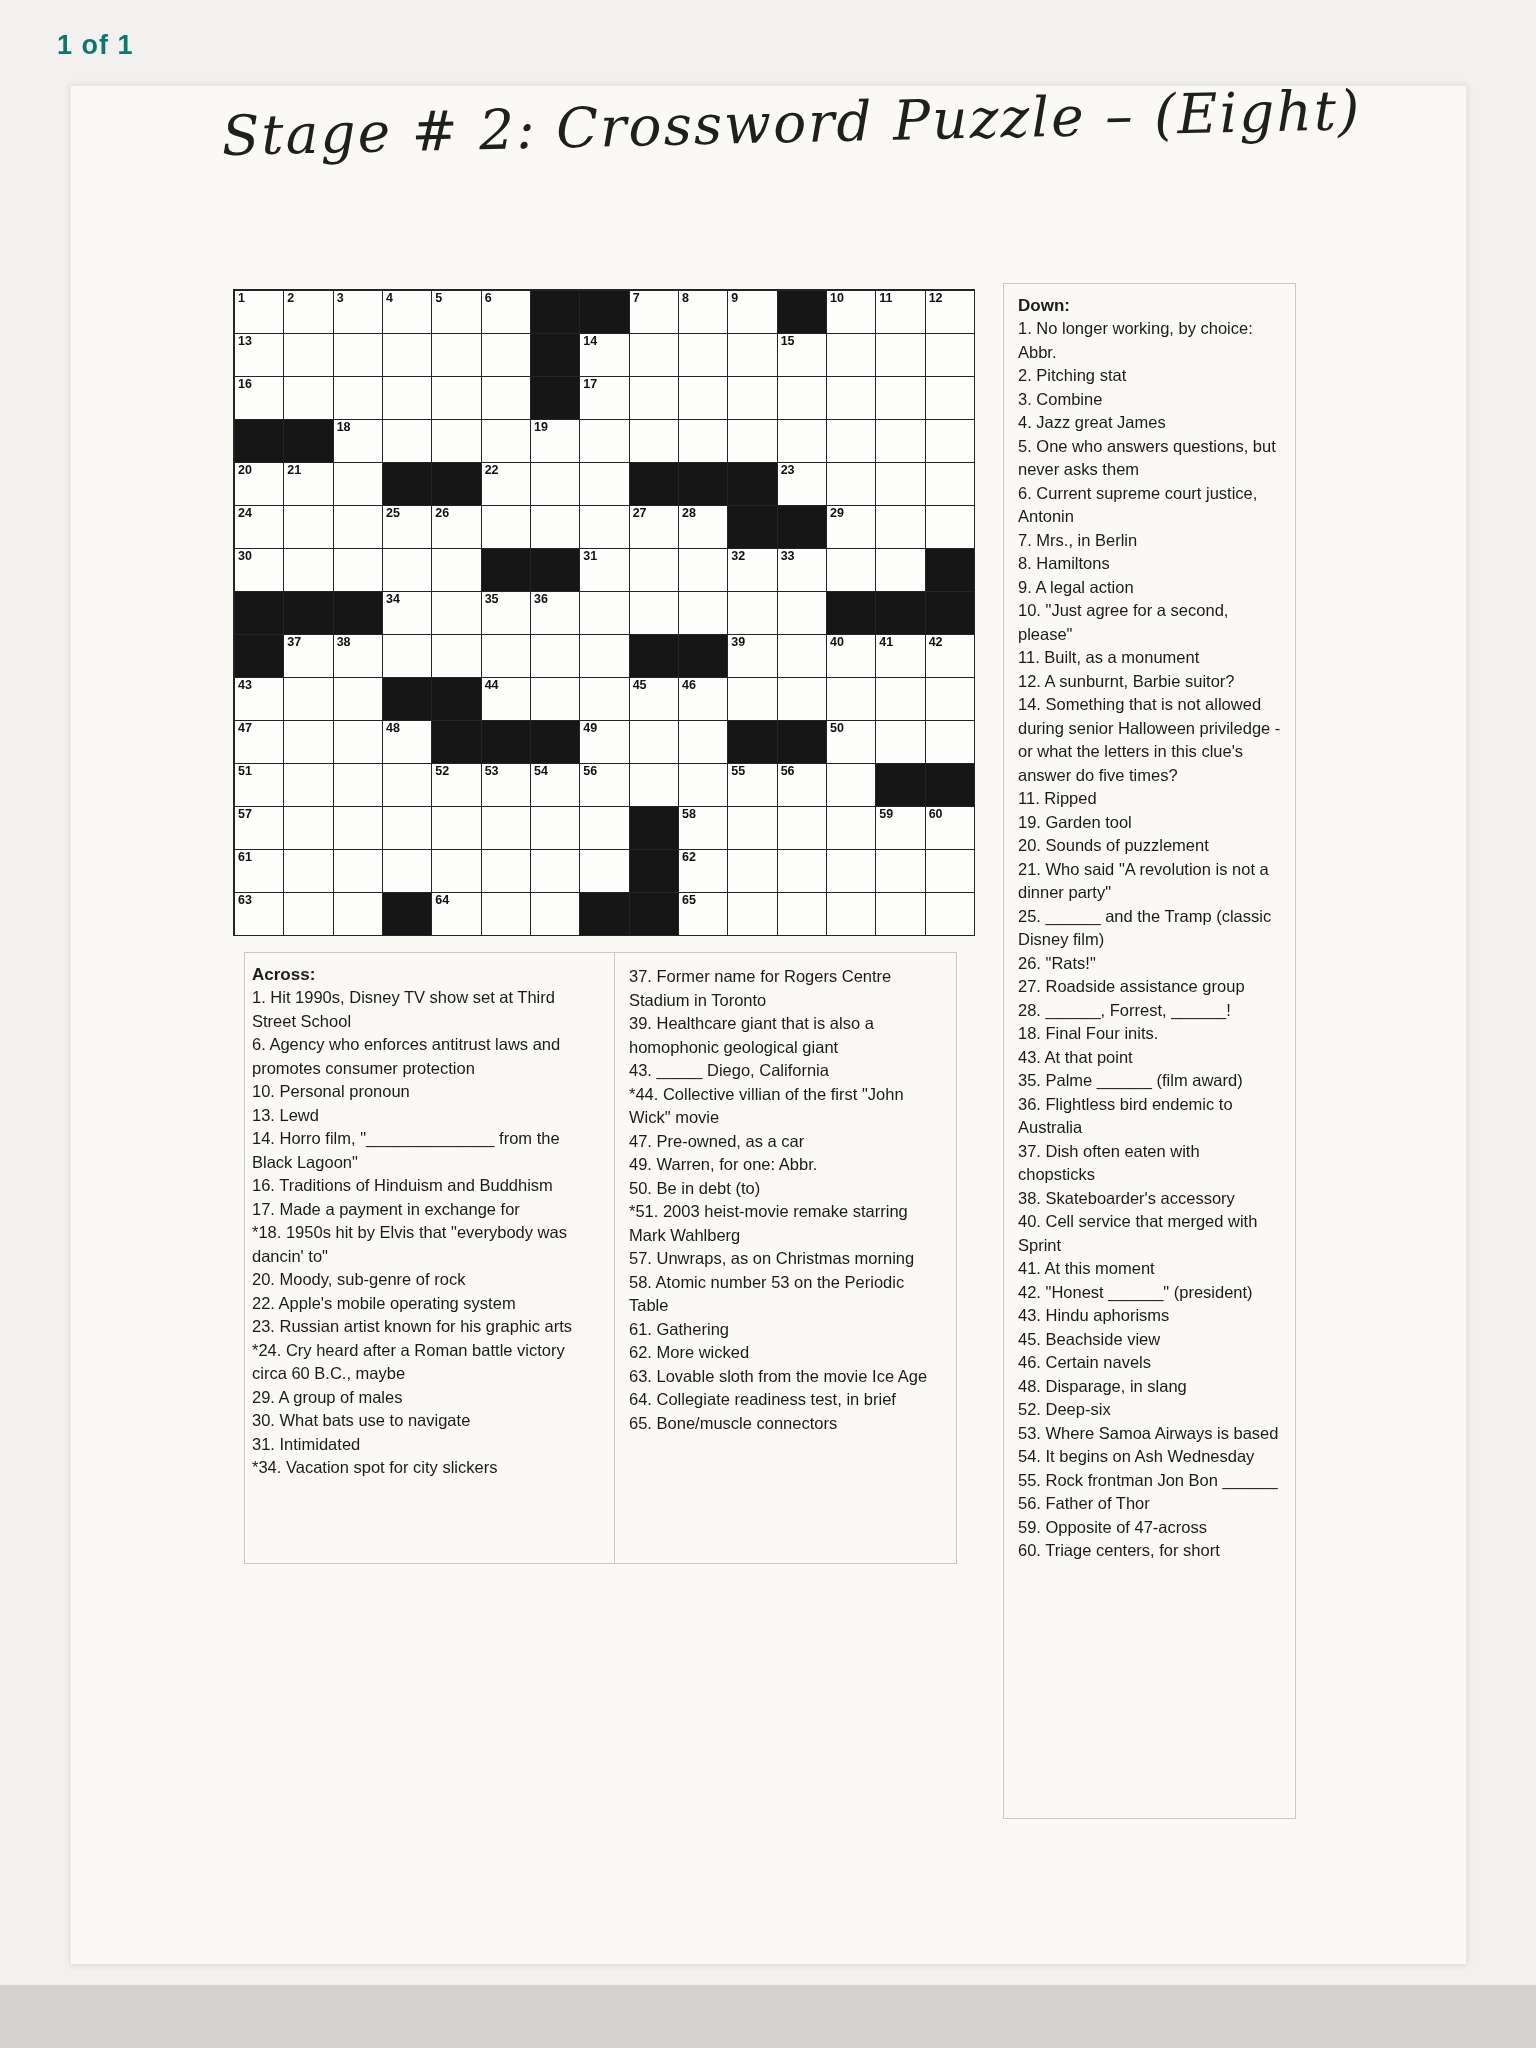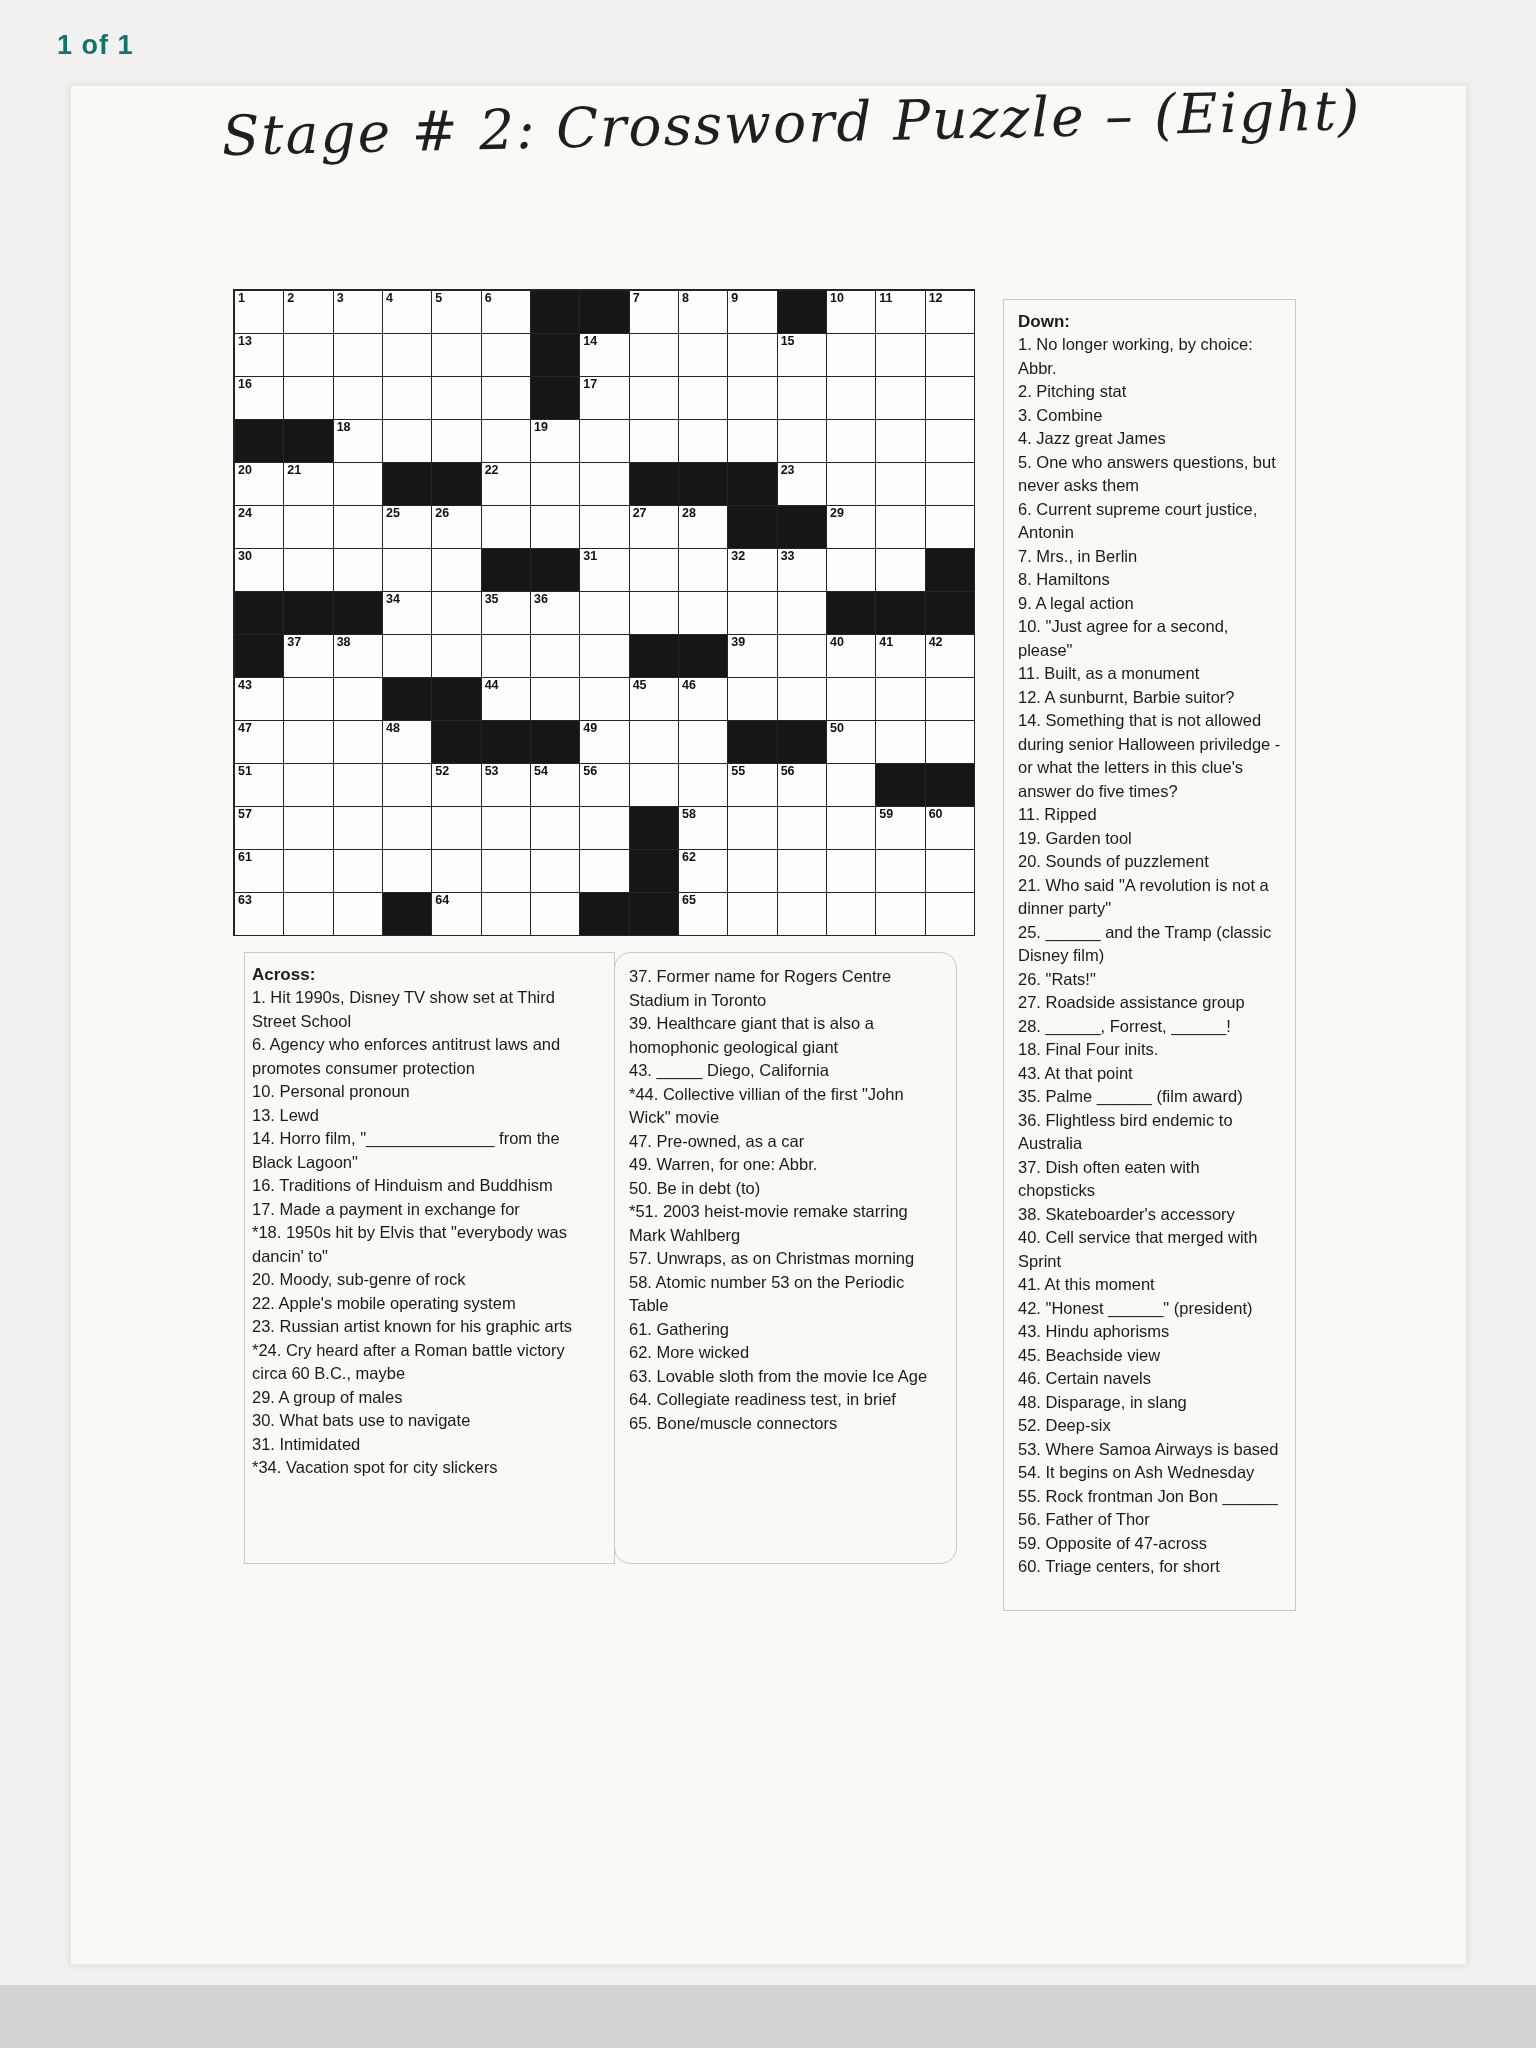--- a/index.html
+++ b/index.html
@@ -53,22 +53,22 @@
     position:absolute;top:0px;left:3px;
     font-size:12.5px;font-weight:600;color:#111;
     line-height:15px;
   }
   .clue-box{
     position:absolute;background:transparent;
     border:1px solid #ccc9c3;
     padding:12px 14px;box-sizing:border-box;
   }
   #across-box-1{left:173px;top:866px;width:371px;height:612px;padding-left:7px;}
-  #across-box-2{left:543px;top:866px;width:343px;height:612px;border-radius:16px;}
-  #down-box{left:932px;top:213px;width:293px;height:1312px;}
+  #across-box-2{left:543px;top:866px;width:343px;height:612px;}
+  #down-box{left:932px;top:197px;width:293px;height:1536px;}
   .clue-header{font-size:17px;font-weight:bold;margin-bottom:1px;}
   .clue{font-size:16.5px;line-height:23.5px;color:#1b1b1b;}
 </style>
 </head>
 <body>
 
 <div class="page-indicator">1 of 1</div>
 
 <div class="paper">
   <div class="title">Stage # 2: Crossword Puzzle – (Eight)</div>

